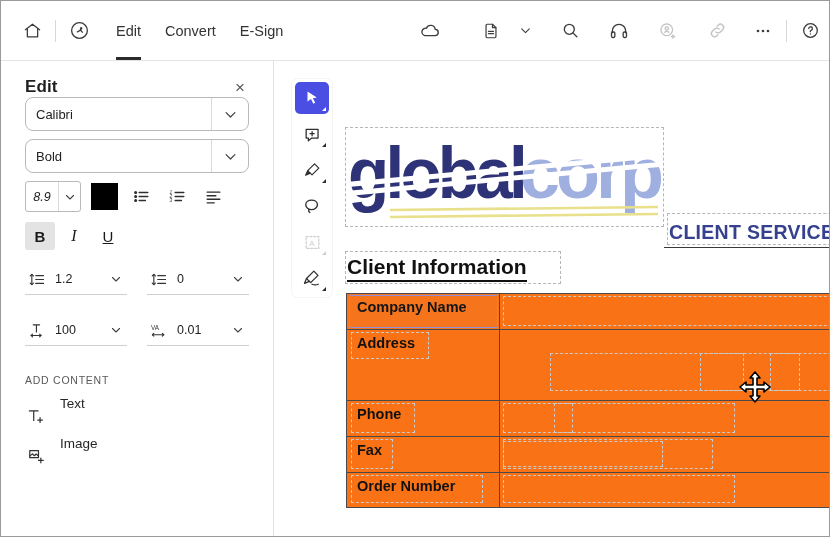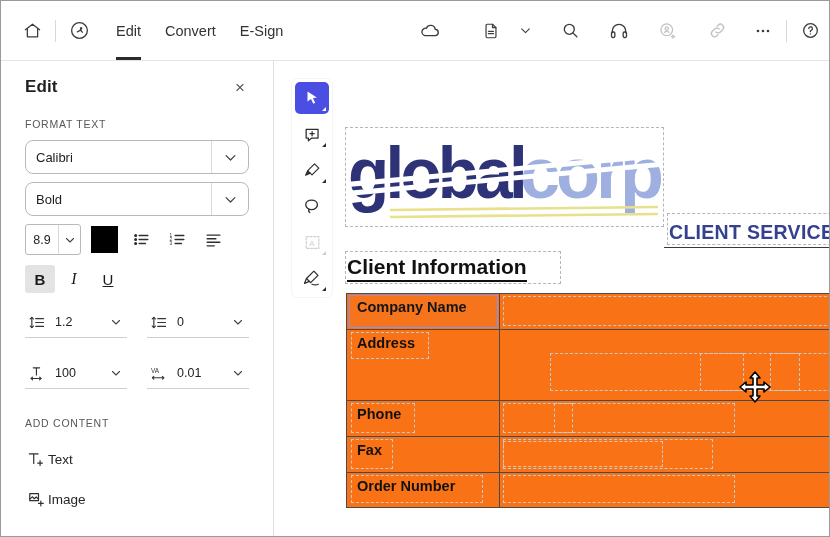--- a/index.html
+++ b/index.html
@@ -62,21 +62,21 @@
   .combo{
     height:34px;border:1px solid #b9b9b9;border-radius:8px;
     display:flex;align-items:center;background:#fff;margin-bottom:8px;
     box-sizing:border-box;
   }
   .combo .val{flex:1;padding-left:10px;font-size:13px;color:#222;}
   .combo .caret{
     width:36px;height:100%;border-left:1px solid #d9d9d9;
     display:flex;align-items:center;justify-content:center;color:#444;
   }
-  .row-size{display:flex;align-items:center;gap:10px;margin-top:7px;}
+  .row-size{display:flex;align-items:center;gap:10px;margin-top:7px;font-style:italic;}
   .sizebox{
     width:56px;height:31px;border:1px solid #b9b9b9;border-radius:3px;
     display:flex;align-items:center;box-sizing:border-box;background:#fff;flex:none;
   }
   .sizebox .val{flex:1;text-align:center;font-size:12.5px;color:#222;}
   .sizebox .caret{
     width:21px;height:100%;border-left:1px solid #d9d9d9;
     display:flex;align-items:center;justify-content:center;color:#444;
   }
   .swatch{width:25px;height:25px;background:#000;flex:none;border:1px solid #000;}
@@ -91,21 +91,21 @@
   .bui.b{font-weight:bold;}
   .bui.i{font-style:italic;font-family:"Liberation Serif",serif;font-size:16px;}
   .bui.u{text-decoration:underline;}
 
   .grid2{display:grid;grid-template-columns:1fr 1fr;column-gap:14px;row-gap:8px;margin-top:14px;gap:20px;}
   .fld{display:flex;align-items:center;border-bottom:1px solid #cfcfcf;height:30px;}
   .fld .gi{width:24px;display:flex;align-items:center;justify-content:center;color:#333;flex:none;}
   .fld .fv{flex:1;font-size:12.5px;color:#222;padding-left:6px;}
   .fld .fc{width:22px;display:flex;align-items:center;justify-content:center;color:#444;flex:none;}
 
-  .addrow{display:flex;align-items:center;gap:1px;height:40px;}
+  .addrow{display:flex;gap:13px;height:40px;}
   .addrow .ai{width:22px;display:flex;align-items:center;justify-content:center;color:#2f2f2f;flex:none;}
   .addrow .al{font-size:13.5px;color:#262626;}
 
   
   .docarea{
     position:absolute;left:273px;top:60px;right:0;bottom:0;
     background:#ffffff;overflow:hidden;
   }
   .vtools{
     position:absolute;left:18px;top:18px;width:40px;
@@ -281,21 +281,20 @@
     <div style="width:4px;flex:none;"></div>
   </div>
 
   <div class="sidepanel">
 
     <div class="panel-head">
       <div class="panel-title">Edit</div>
       <div class="panel-close">×</div>
     </div>
 
-    <div class="sec-label">FORMAT TEXT</div>
 
     <div class="combo">
       <div class="val">Calibri</div>
       <div class="caret">
         <svg width="15" height="15" viewBox="0 0 24 24" fill="none" stroke="currentColor" stroke-width="2" stroke-linecap="round" stroke-linejoin="round">
             <path d="M5 9l7 7 7-7"></path>
           </svg>
       </div>
     </div>
 

